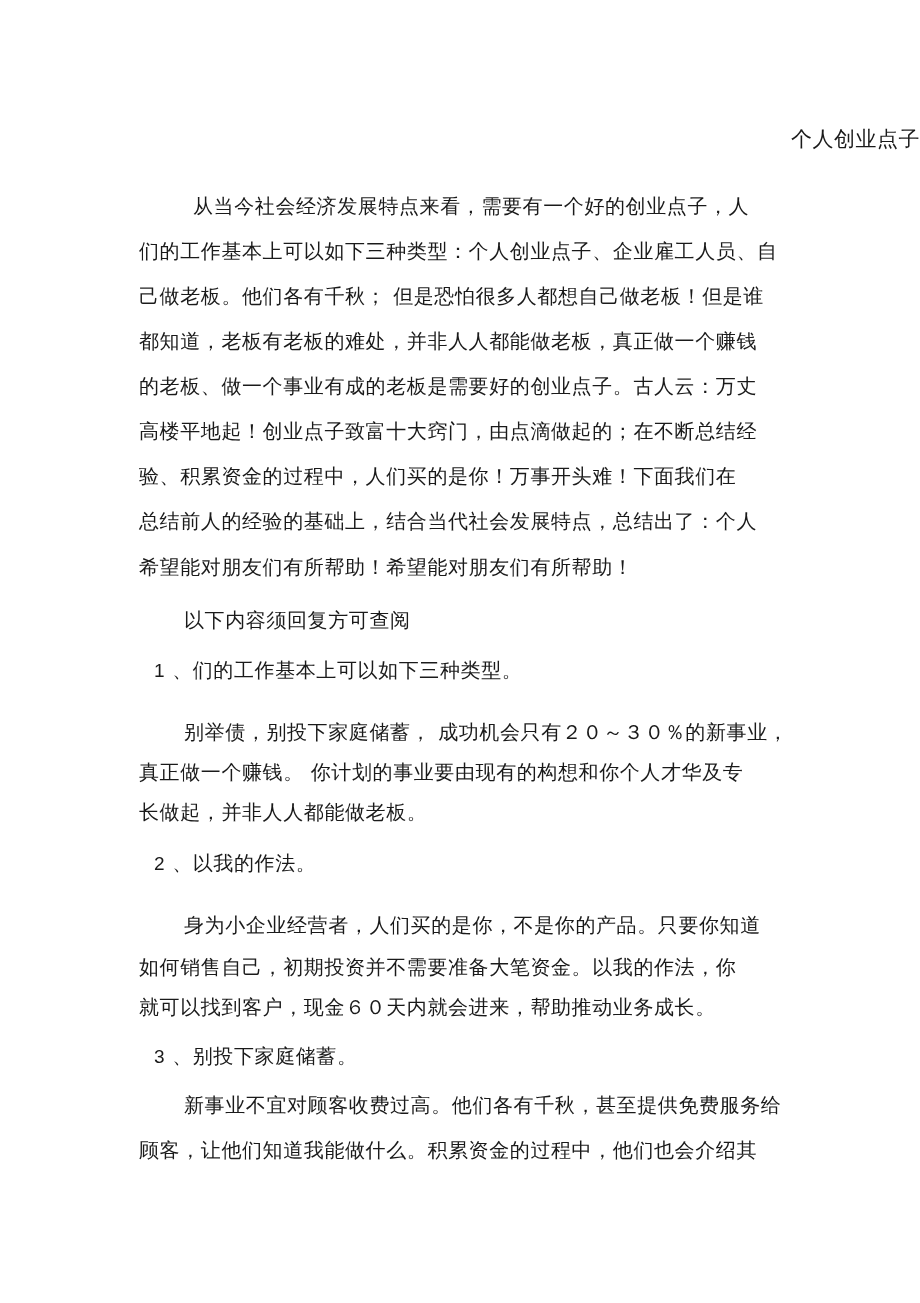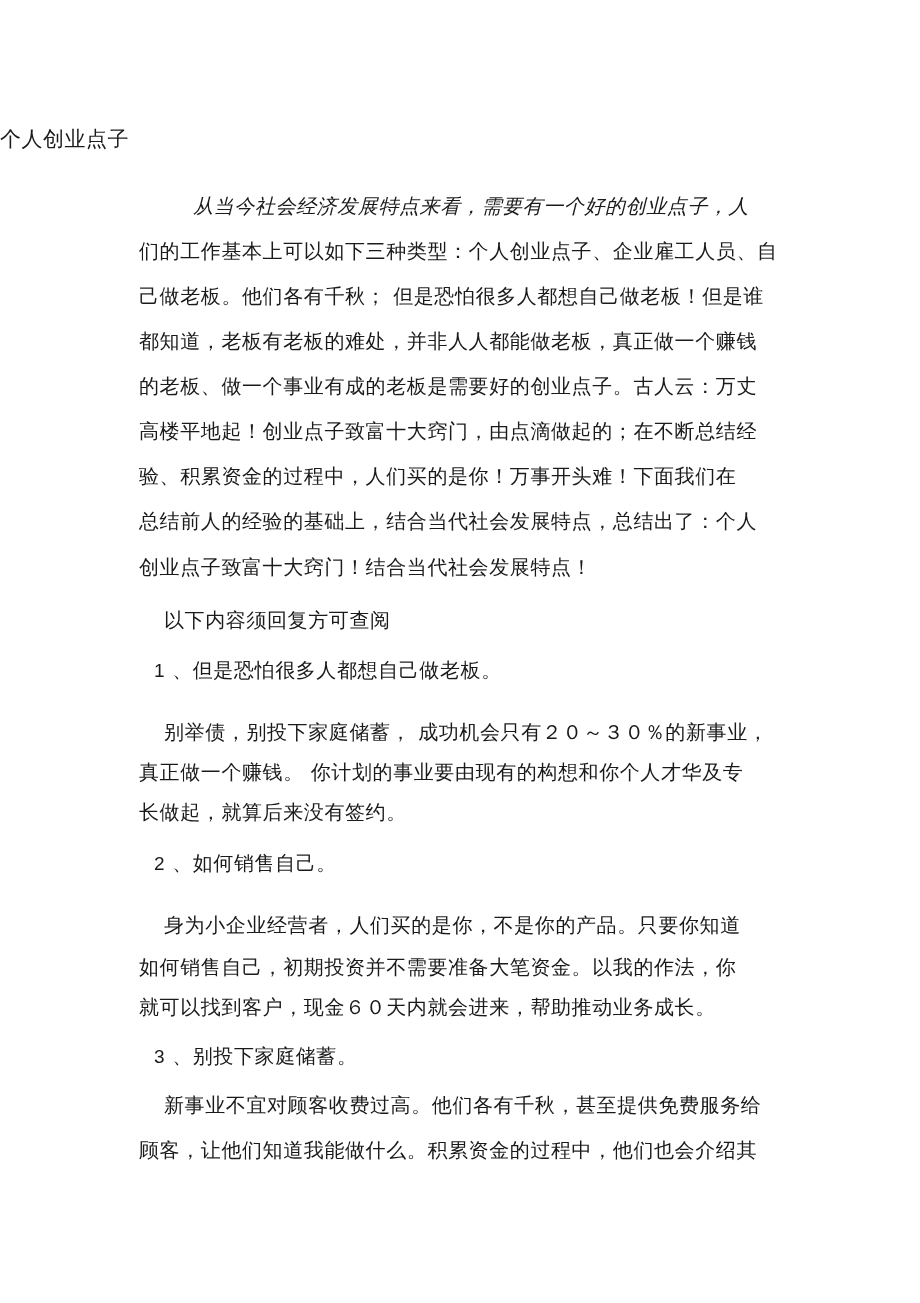--- a/index.html
+++ b/index.html
@@ -1,55 +1,55 @@
 <!DOCTYPE html>
 <html><head>
   <meta charset="utf-8">
   <style>
     html, body { margin: 0; padding: 0; background: #ffffff; }
     body { width: 920px; height: 1303px; position: relative; overflow: hidden;
            font-family: "DejaVu Serif", "Liberation Serif", serif; color: #1a1a1a; }
     .line { position: absolute; left: 139px; white-space: nowrap; font-size: 20px; line-height: 24px; letter-spacing: 0.6px; }
-    .title { position: absolute; left: 0; width: 920px; text-align: left; top: 126px; font-size: 21px; line-height: 26px; letter-spacing: 0.5px; }
+    .title { position: absolute; left: 0; width: 920px; text-align: right; top: 126px; font-size: 21px; line-height: 26px; letter-spacing: 0.5px; }
     .item-num { font-family: "Liberation Sans", sans-serif; font-size: 19px; }
-    .indent-small { left: 164px; text-align: right; }
-    .indent-big { left: 193px; font-style: italic; }
+    .indent-small { left: 184px; text-align: right; }
+    .indent-big { left: 193px; }
     .item-line { left: 154px; }
   </style>
 </head>
 <body>
 
 <div>
   <div class="title">个人创业点子</div>
 
   <div>
     <div class="line indent-big" style="top:194px">从当今社会经济发展特点来看，需要有一个好的创业点子，人</div>
     <div class="line" style="top:239px">们的工作基本上可以如下三种类型：个人创业点子、企业雇工人员、自</div>
     <div class="line" style="top:284px">己做老板。他们各有千秋；  但是恐怕很多人都想自己做老板！但是谁</div>
     <div class="line" style="top:329px">都知道，老板有老板的难处，并非人人都能做老板，真正做一个赚钱</div>
     <div class="line" style="top:374px">的老板、做一个事业有成的老板是需要好的创业点子。古人云：万丈</div>
     <div class="line" style="top:419px">高楼平地起！创业点子致富十大窍门，由点滴做起的；在不断总结经</div>
     <div class="line" style="top:464px">验、积累资金的过程中，人们买的是你！万事开头难！下面我们在</div>
     <div class="line" style="top:509px">总结前人的经验的基础上，结合当代社会发展特点，总结出了：个人</div>
-    <div class="line" style="top:555px">创业点子致富十大窍门！结合当代社会发展特点！</div>
+    <div class="line" style="top:555px">希望能对朋友们有所帮助！希望能对朋友们有所帮助！</div>
   </div>
 
   <div class="line indent-small" style="top:608px">以下内容须回复方可查阅</div>
 
   <div class="line item-line" style="top:658px">
     <span class="item-num">1</span>
-    <span>、但是恐怕很多人都想自己做老板。</span>
+    <span>、们的工作基本上可以如下三种类型。</span>
   </div>
   <div class="line indent-small" style="top:720px">别举债，别投下家庭储蓄，  成功机会只有２０～３０％的新事业，</div>
   <div class="line" style="top:760px">真正做一个赚钱。  你计划的事业要由现有的构想和你个人才华及专</div>
-  <div class="line" style="top:800px">长做起，就算后来没有签约。</div>
+  <div class="line" style="top:800px">长做起，并非人人都能做老板。</div>
 
   <div class="line item-line" style="top:851px">
     <span class="item-num">2</span>
-    <span>、如何销售自己。</span>
+    <span>、以我的作法。</span>
   </div>
   <div class="line indent-small" style="top:913px">身为小企业经营者，人们买的是你，不是你的产品。只要你知道</div>
   <div class="line" style="top:955px">如何销售自己，初期投资并不需要准备大笔资金。以我的作法，你</div>
   <div class="line" style="top:995px">就可以找到客户，现金６０天内就会进来，帮助推动业务成长。</div>
 
   <div class="line item-line" style="top:1044px">
     <span class="item-num">3</span>
     <span>、别投下家庭储蓄。</span>
   </div>
   <div class="line indent-small" style="top:1093px">新事业不宜对顾客收费过高。他们各有千秋，甚至提供免费服务给</div>

